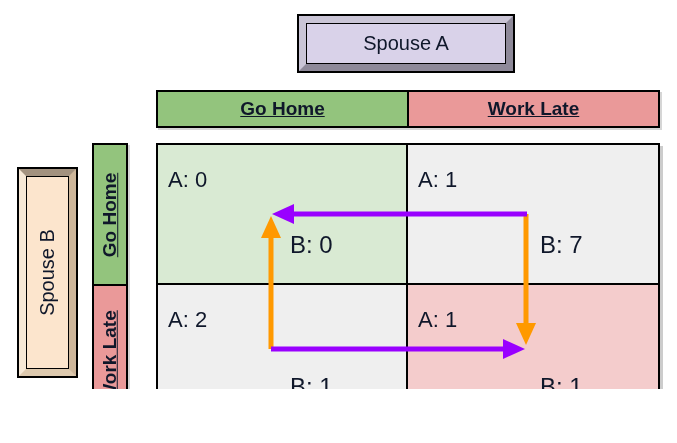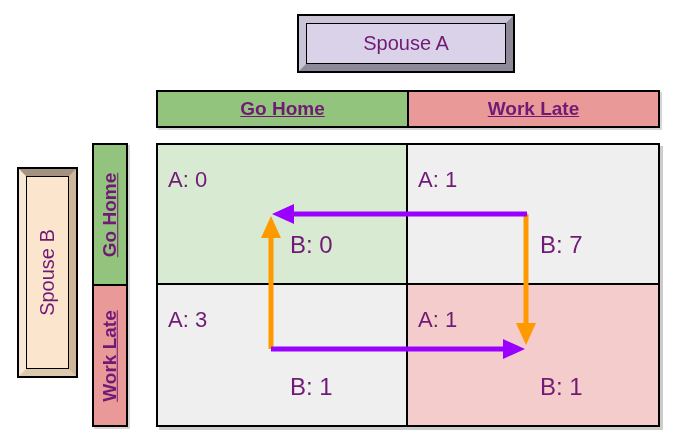--- a/index.html
+++ b/index.html
@@ -1,18 +1,18 @@
 <!DOCTYPE html>
 <html><head>
 <meta charset="utf-8">
 <style>
   html,body{margin:0;padding:0;background:#ffffff;}
   .stage{
-    position:relative;width:677px;height:443px;background:#ffffff;overflow:hidden;
-    font-family:"Liberation Sans","DejaVu Sans",sans-serif;color:#701a75;
+    position:relative;width:677px;height:389px;background:#ffffff;overflow:hidden;
+    font-family:"Liberation Sans","DejaVu Sans",sans-serif;color:#0f172a;
   }
 
   
   .box3d{position:absolute;border:2px solid #000;box-sizing:border-box;}
   .box3d .bevel{width:100%;height:100%;box-sizing:border-box;border:7px solid;}
   .box3d .panel{
     width:100%;height:100%;box-sizing:border-box;border:1px solid #000;
     display:flex;align-items:center;justify-content:center;font-size:20px;
   }
   .spouse-a{left:297px;top:14px;width:218px;height:59px;}
@@ -96,21 +96,21 @@
   <div class="matrix">
     <div class="cell bR bB" style="background: rgb(217, 234, 211);">
       <span class="a-val">A: 0</span>
       <span class="b-val">B: 0</span>
     </div>
     <div class="cell bB" style="background: rgb(239, 239, 239);">
       <span class="a-val">A: 1</span>
       <span class="b-val">B: 7</span>
     </div>
     <div class="cell bR" style="background: rgb(239, 239, 239);">
-      <span class="a-val">A: 3</span>
+      <span class="a-val">A: 2</span>
       <span class="b-val">B: 1</span>
     </div>
     <div class="cell" style="background: rgb(244, 204, 204);">
       <span class="a-val">A: 1</span>
       <span class="b-val">B: 1</span>
     </div>
   </div>
 
   <svg id="arrows" width="677" height="443" viewBox="0 0 677 443" xmlns="http://www.w3.org/2000/svg">
       <line x1="271" y1="349" x2="271" y2="238" stroke="#ff9900" stroke-width="5"></line>

